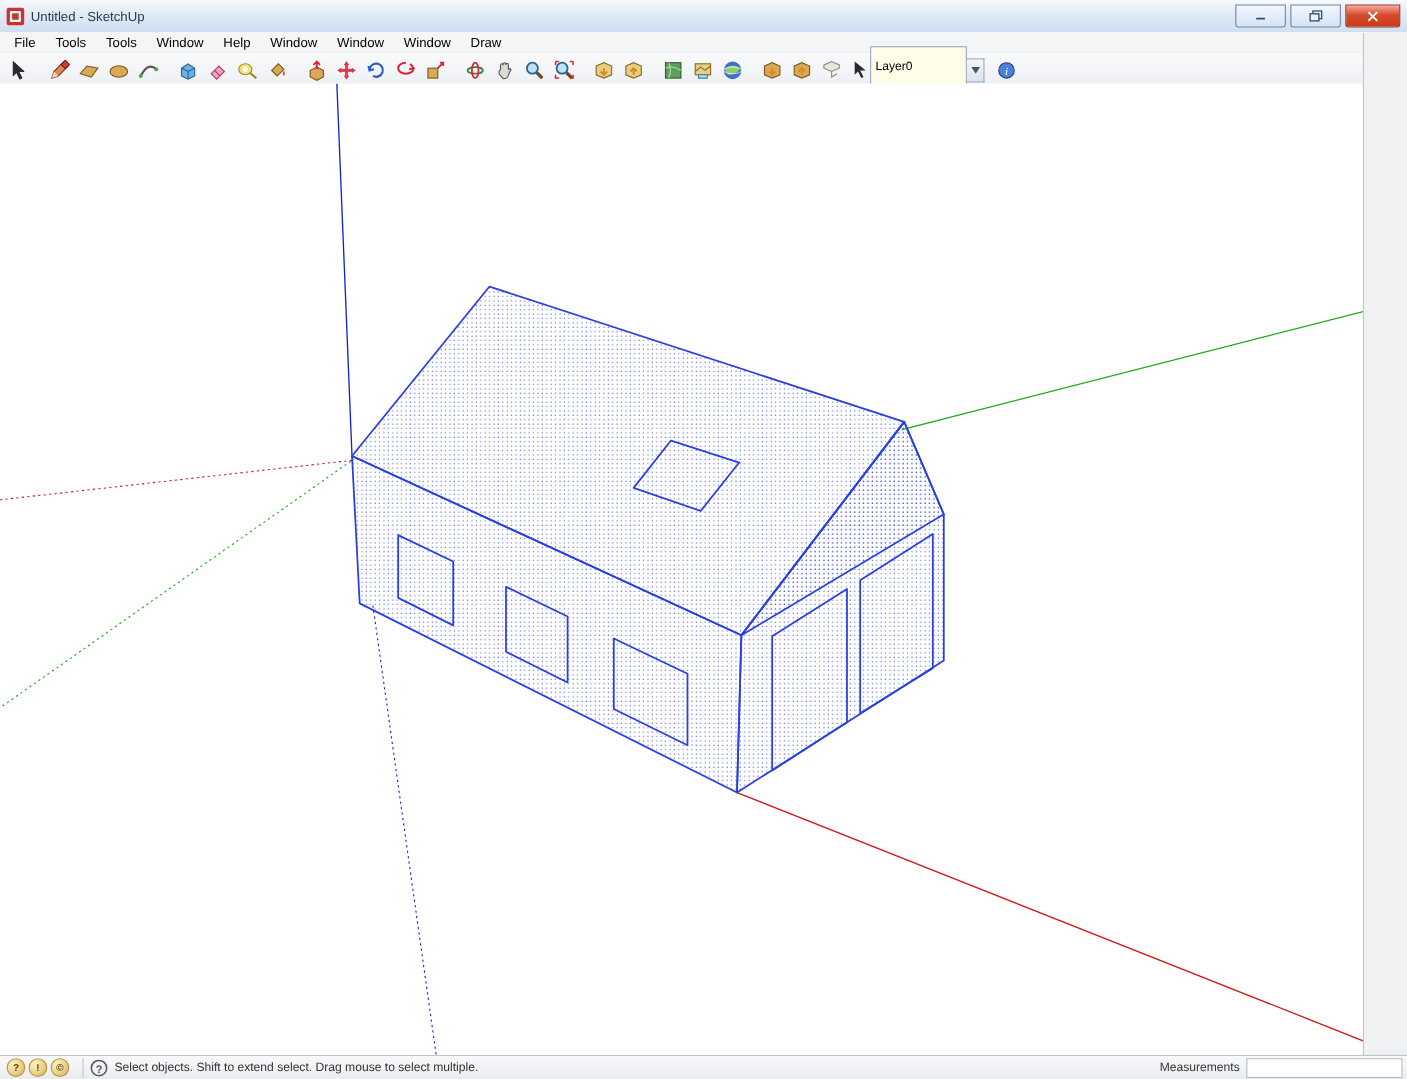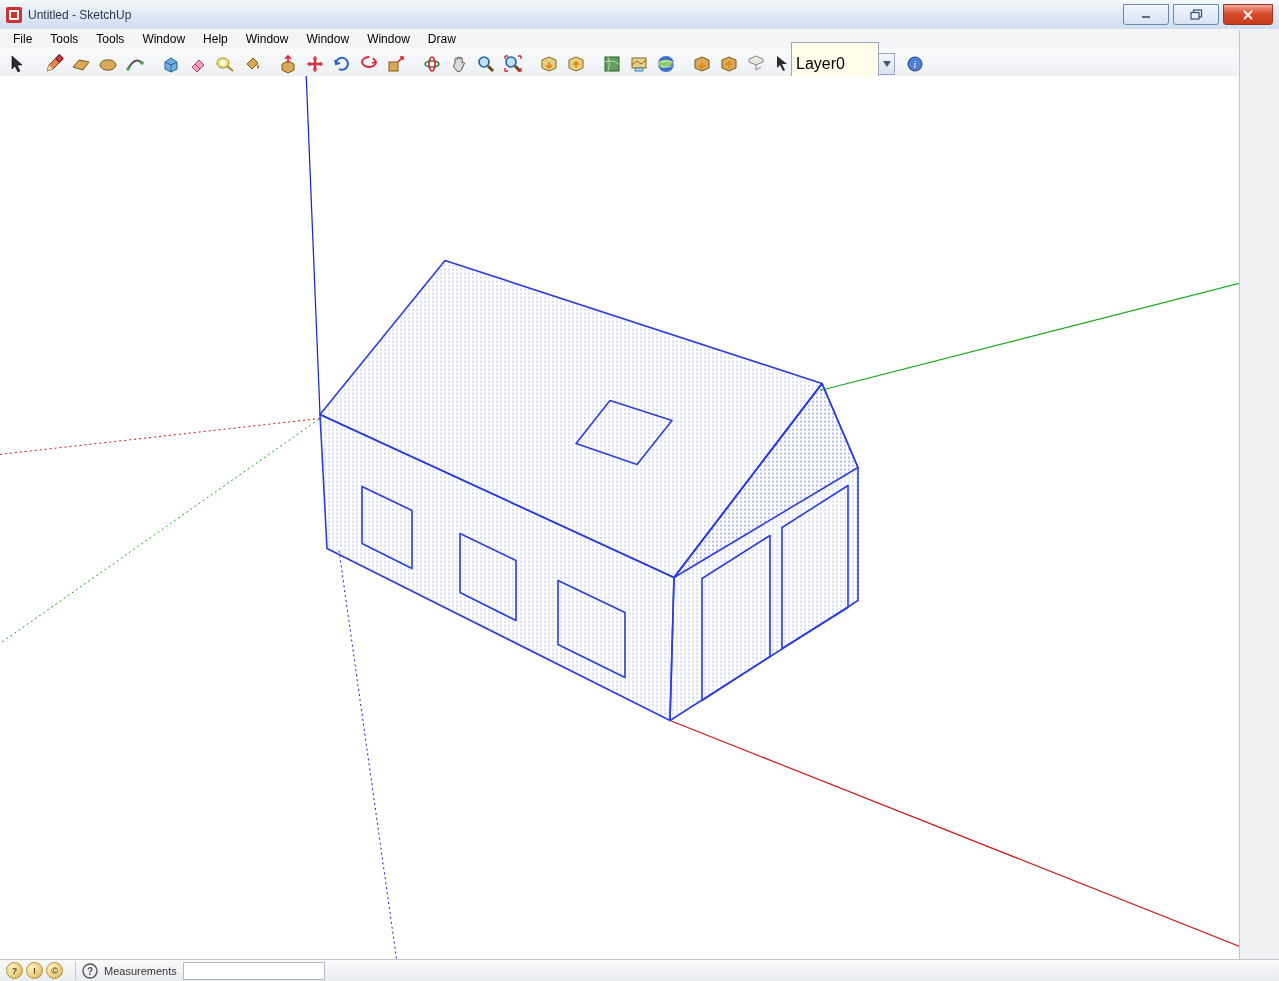--- a/index.html
+++ b/index.html
@@ -13,21 +13,21 @@
 .win-btn.close{background:linear-gradient(#f5a9a0,#d74b2a 45%,#c83b1c);border-color:#9a3420;color:#fff;width:48px}
 .win-btn.close svg{stroke:#fff}
 
 .menubar{position:absolute;top:29px;left:0;right:0;height:19px;background:#f4f5f7;border-bottom:1px solid #c9cfd8;display:flex;align-items:center;padding:0 4px}
 .menubar span{padding:2px 9px;cursor:default}
 
 .toolbar{position:absolute;top:48px;left:0;right:0;height:28px;background:linear-gradient(#f9fafc,#eceff3);border-bottom:1px solid #b9c0c9;display:flex;align-items:center;padding:2px 4px;gap:0}
 .tool-btn{width:25px;height:24px;display:flex;align-items:center;justify-content:center;border:1px solid transparent;border-radius:2px}
 .tool-sep{width:5px;height:24px;margin:0 2px}
 .layer-picker{display:flex;align-items:center;height:20px;margin-left:6px}
-.layer-picker .field{width:78px;height:18px;border:1px solid #97a8be;background:#fffde7;font-size:16px;display:flex;padding:12px 4px}
+.layer-picker .field{width:78px;height:18px;border:1px solid #97a8be;background:#fffde7;font-size:11px;display:flex;padding:12px 4px}
 .layer-picker .drop{width:15px;height:20px;border:1px solid #97a8be;border-left:none;background:linear-gradient(#f4f6fb,#dbe3ef);display:flex;align-items:center;justify-content:center}
 
 .viewport{position:absolute;top:76px;left:0;right:39px;bottom:21px;background:#fff;overflow:hidden}
 .sidebar-right{position:absolute;top:30px;right:0;width:39px;bottom:21px;background:#f0f1f3;border-left:1px solid #c0c5cc}
 
 .statusbar{position:absolute;left:0;right:0;bottom:0;height:21px;background:linear-gradient(#f8f9fb,#e9ecef);border-top:1px solid #c0c5cc;display:flex;align-items:center;font-size:11px;color:#333}
 .statusbar .help-icons{display:flex;gap:3px;padding:0 6px}
 .statusbar .hcircle{width:15px;height:15px;border-radius:50%;border:1px solid #b8923a;background:radial-gradient(circle at 30% 30%,#fff2c1,#e8cf82 60%,#c9a64f);font-size:9px;display:flex;align-items:center;justify-content:center;color:#5a4410;font-weight:bold}
 .statusbar .divider{width:1px;height:18px;background:#c2c8cf;margin:0 6px}
 .statusbar .msg{flex:1}
@@ -308,15 +308,16 @@
   <div class="help-icons">
     <div class="hcircle">?</div>
     <div class="hcircle">!</div>
     <div class="hcircle">©</div>
   </div>
   <div class="divider"></div>
   <svg width="16" height="16" viewBox="0 0 16 16">
       <circle cx="8" cy="8" r="7" fill="none" stroke="#555" stroke-width="1.4"></circle>
       <text x="8" y="12" text-anchor="middle" font-size="10" fill="#555" font-weight="bold">?</text>
     </svg>
+  <span class="msg" style="margin-left:6px">Select objects. Shift to extend select. Drag mouse to select multiple.</span>
   <span class="measure-lbl">Measurements</span>
   <div class="measure-box"><span></span></div>
 </div>
 
 </body></html>

